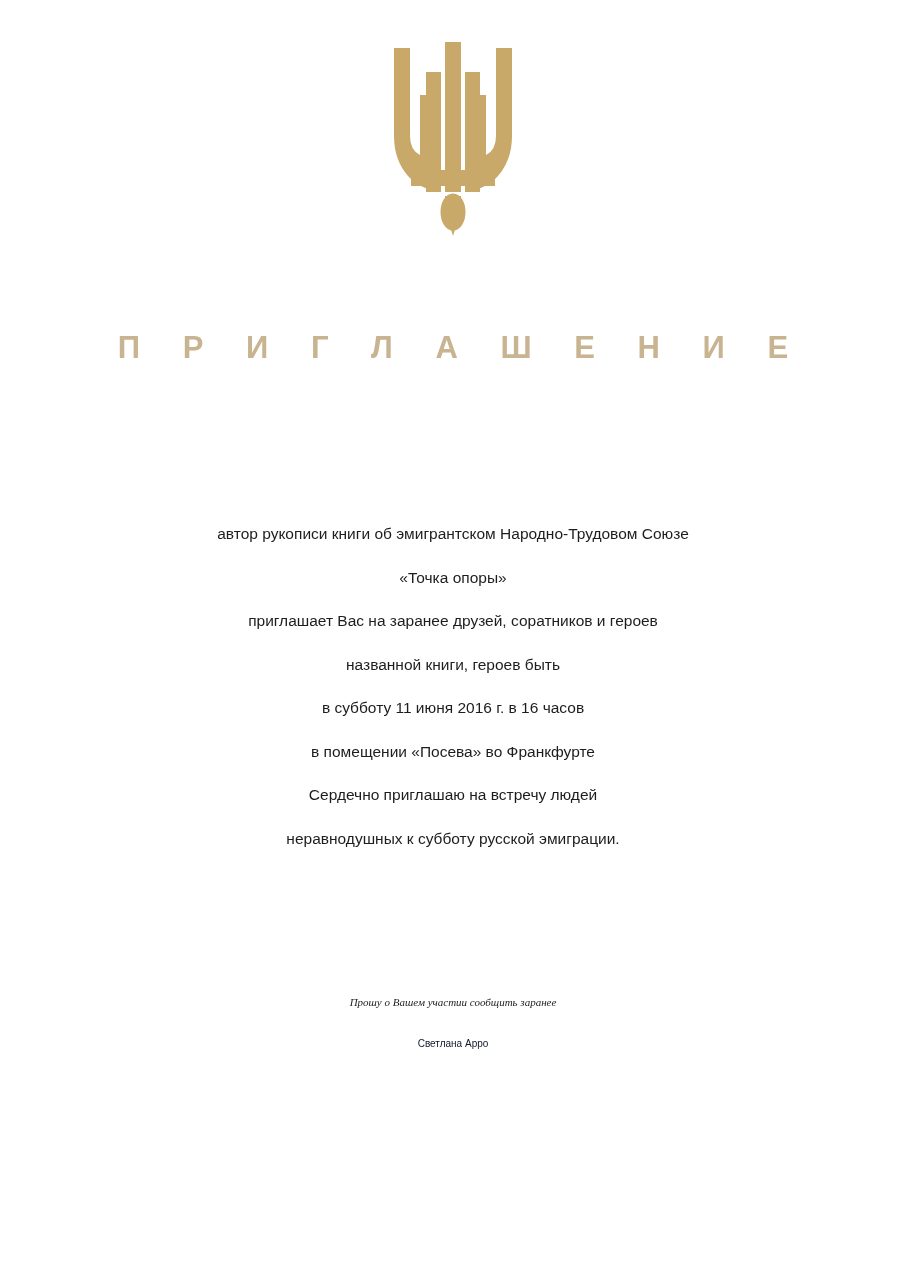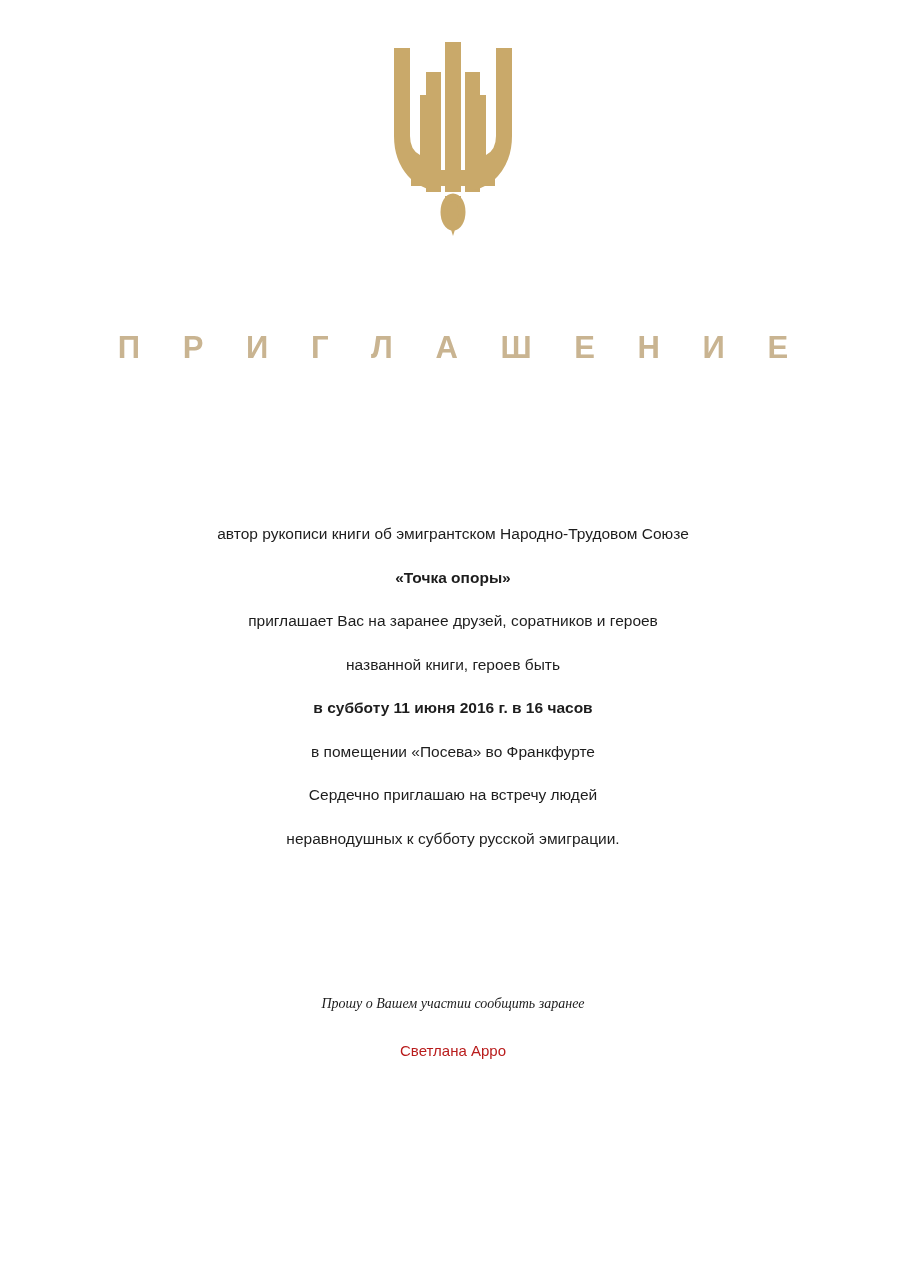--- a/index.html
+++ b/index.html
@@ -50,40 +50,40 @@
     text-align: center;
   }
   .line {
     font-size: 15.5px;
     line-height: 1;
     color: #1d1d1d;
     margin-bottom: 28px;
     white-space: nowrap;
   }
   .line.bold {
-    font-weight: bold;
+    font-weight: normal;
   }
   .line .bold {
     font-weight: bold;
   }
   .closing-block {
     margin-top: 122px;
     width: 100%;
     text-align: center;
   }
   .line-italic {
-    font-size: 14px;
+    font-size: 11px;
     font-style: italic;
     font-family: "Liberation Serif", serif;
     color: #1d1d1d;
     margin-bottom: 30px;
   }
   .signature {
-    font-size: 15px;
-    color: #b91c1c;
+    font-size: 10px;
+    color: #0f172a;
   }
 </style>
 </head>
 <body>
 
 <div class="page">
 
   <div class="emblem-wrap">
     <svg width="130" height="200" viewBox="0 0 130 200">
       <g fill="#c9a96a">

